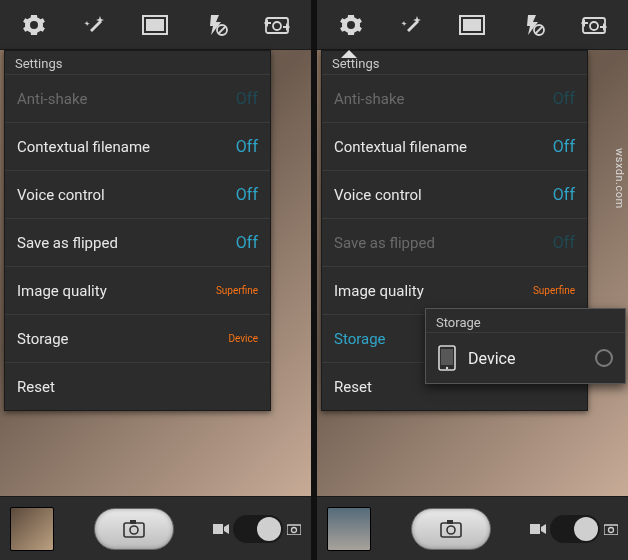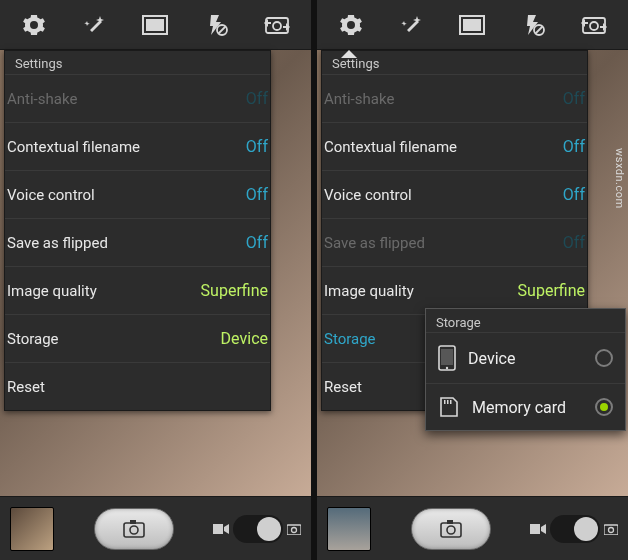--- a/index.html
+++ b/index.html
@@ -69,31 +69,31 @@
     }
     .settings-header {
       color: #c9c9c9;
       font-size: 13px;
       padding: 5px 10px 3px;
     }
     .settings-row {
       display: flex;
       justify-content: space-between;
       align-items: center;
-      padding: 12px 2px;
+      padding: 12px 12px;
       color: #e8e8e8;
       font-size: 15px;
       border-top: 1px solid #3a3a3a;
       min-height: 48px;
     }
     .settings-row.dim { color: #6a6a6a; }
     .settings-row.dim .value-off { color: #1e4a55; }
     .settings-row .label { max-width: 150px; line-height: 1.2; }
     .value-off { color: #2fa6c9; font-size: 16px; }
-    .value-link { color: #bef264; font-size: 16px; }
+    .value-link { color: #f97316; font-size: 10px; }
     .storage-label-active { color: #2fa6c9; }
     .bottom-bar {
       height: 64px;
       background: #2c2c2c;
       display: flex;
       align-items: center;
       justify-content: space-between;
       padding: 0 10px;
       border-top: 1px solid #1a1a1a;
     }
@@ -373,34 +373,20 @@
         <span>
             <svg width="18" height="26" viewBox="0 0 18 26">
               <rect x="1" y="1" width="16" height="24" rx="2" fill="none" stroke="#d8d8d8" stroke-width="1.6"></rect>
               <rect x="3" y="4" width="12" height="16" fill="#d8d8d8" opacity=".25"></rect>
               <circle cx="9" cy="23" r="1.2" fill="#d8d8d8"></circle>
             </svg>
           </span>
         <span>Device</span>
         <span class="radio"></span>
       </div>
-      <div class="storage-option">
-        <span>
-            <svg width="22" height="22" viewBox="0 0 22 22">
-              <path d="M3 2h12l4 4v14H3V2z" fill="none" stroke="#d8d8d8" stroke-width="1.6"></path>
-              <rect x="6" y="4" width="1.5" height="4" fill="#d8d8d8"></rect>
-              <rect x="9" y="4" width="1.5" height="4" fill="#d8d8d8"></rect>
-              <rect x="12" y="4" width="1.5" height="4" fill="#d8d8d8"></rect>
-            </svg>
-          </span>
-        <span>Memory card</span>
-        <span class="radio checked">
-            <span class="dot"></span>
-          </span>
-      </div>
     </div>
   </div>
 
   <div class="bottom-bar">
     <div class="thumb laptops"></div>
     <div class="shutter-group">
       <div class="shutter">
         <svg width="22" height="18" viewBox="0 0 22 18">
             <rect x="1" y="3" width="20" height="14" rx="2" fill="none" stroke="#333" stroke-width="1.6"></rect>
             <circle cx="11" cy="10" r="4" fill="none" stroke="#333" stroke-width="1.6"></circle>

